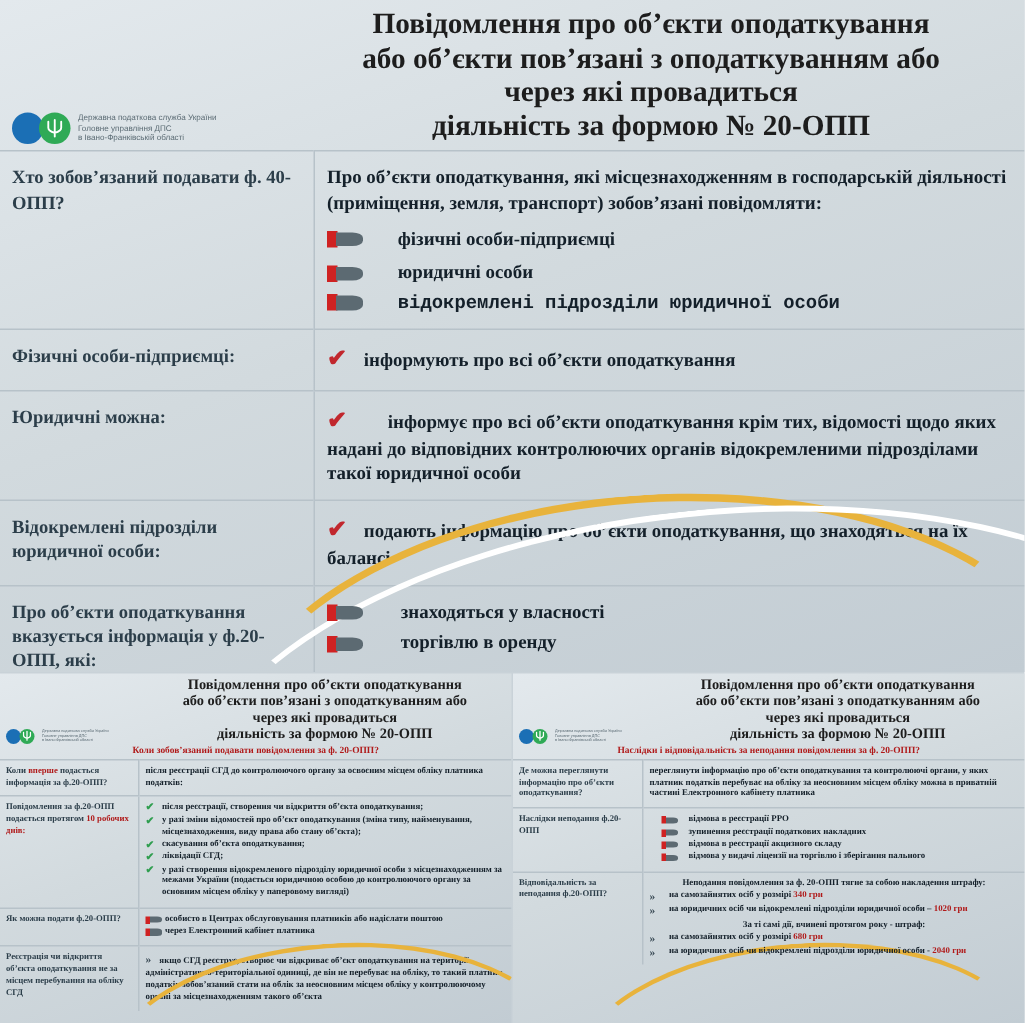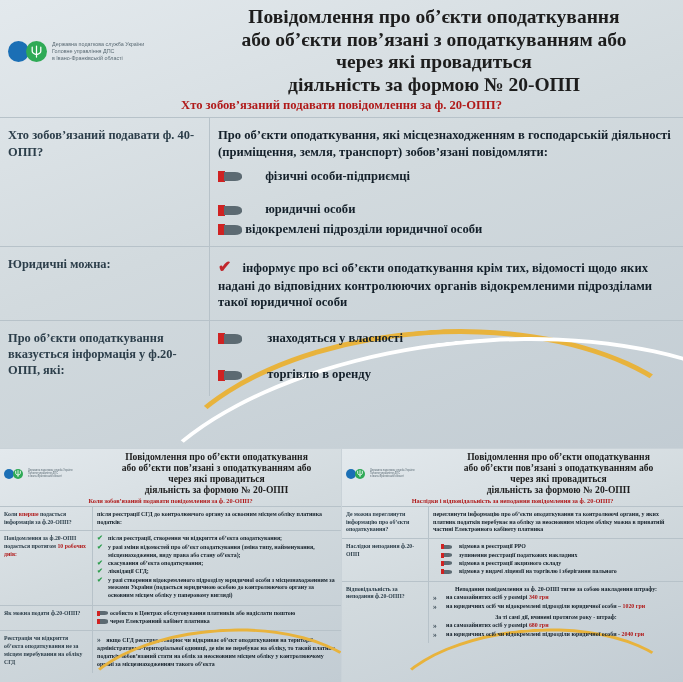--- a/index.html
+++ b/index.html
@@ -82,21 +82,21 @@
   .bot .maintitle{font-size:9.6px;line-height:1.14;}
   .bot .subtitle{font-size:6.3px;margin-top:1px;}
   .bot .lbl{font-size:5.8px;line-height:1.35;}
   .bot .bdy{font-size:5.9px;line-height:1.33;}
   .bot td{padding:4px 4px;}
   .bot .mk-bar{width:11px;height:5px;}
   .bot .chk-green{font-size:7px;}
   .bot .chev{font-size:7.5px;}
   .bot ul.b li{margin-bottom:0.5px;}
 
-  .hdrbar{display:flex;align-items:center;}
+  .hdrbar{display:flex;align-items:flex-end;}
   .center{color:#b01a1a;}
 </style>
 </head>
 <body>
 
 <div class="page">
 
   <div class="panel" id="top-panel">
 
     <div class="arc" style="width:560px;height:300px;left:150px;top:330px;border-width:5px;border-top-color:#e8b33c;transform:rotate(-4deg);"></div>
@@ -123,61 +123,74 @@
       <div style="flex:1;">
         <div class="maintitle">
           <div>Повідомлення про об’єкти оподаткування</div>
           <div>або об’єкти пов’язані з оподаткуванням або</div>
           <div>через які провадиться</div>
           <div>діяльність за формою № 20-ОПП</div>
         </div>
       </div>
     </div>
 
-    <div class="subtitle">Хто зобов’язаний подавати повідомлення за ф. 20-ОПП?</div>
 
     <table class="grid" style="margin-top:4px;">
 
       <tbody>
           <tr class="rowline">
         <td class="lbl" style="width:193px;">Хто зобов’язаний подавати ф. 40-ОПП?</td>
         <td class="bdy vline">
           <div>Про об’єкти оподаткування, які місцезнаходженням в господарській діяльності (приміщення, земля, транспорт) зобов’язані повідомляти:</div>
           <ul class="b" style="margin-top:7px;">
-            <li style="margin-bottom:17px;">
+            <li style="margin-bottom:6px;">
               <span class="mk mk-bar"><i></i><b></b></span>
               <span style="margin-left:20px;">фізичні особи-підприємці</span>
             </li>
             <li style="margin-bottom:3px;">
               <span class="mk mk-bar"><i></i><b></b></span>
               <span style="margin-left:20px;">юридичні особи</span>
             </li>
             <li>
               <span class="mk mk-bar"><i></i><b></b></span>
-              <span style="">відокремлені підрозділи юридичної особи</span>
-            </li>
-          </ul>
-        </td>
-      </tr>
-
+              <span style="margin-left:20px;font-family:Liberation Mono, monospace;">відокремлені підрозділи юридичної особи</span>
+            </li>
+          </ul>
+        </td>
+      </tr>
+
+      <tr class="rowline">
+        <td class="lbl">Фізичні особи-підприємці:</td>
+        <td class="bdy vline">
+          <span class="chk">✔</span>
+          <span style="margin-left:8px;">інформують про всі об’єкти оподаткування</span>
+        </td>
+      </tr>
 
       <tr class="rowline">
         <td class="lbl">Юридичні можна:</td>
         <td class="bdy vline">
           <span class="chk">✔</span>
-          <span style="margin-left:8px;">інформує про всі об’єкти оподаткування крім тих, відомості щодо яких надані до відповідних контролюючих органів відокремленими підрозділами такої юридичної особи</span>
-        </td>
-      </tr>
-
+          <span style="margin-left:24px;">інформує про всі об’єкти оподаткування крім тих, відомості щодо яких надані до відповідних контролюючих органів відокремленими підрозділами такої юридичної особи</span>
+        </td>
+      </tr>
+
+      <tr class="rowline">
+        <td class="lbl">Відокремлені підрозділи юридичної особи:</td>
+        <td class="bdy vline">
+          <span class="chk">✔</span>
+          <span style="margin-left:8px;">подають інформацію про об’єкти оподаткування, що знаходяться на їх балансі</span>
+        </td>
+      </tr>
 
       <tr class="rowline">
         <td class="lbl">Про об’єкти оподаткування вказується інформація у ф.20-ОПП, які:</td>
         <td class="bdy vline">
           <ul class="b">
-            <li style="margin-bottom:20px;">
+            <li style="margin-bottom:4px;">
               <span class="mk mk-bar"><i></i><b></b></span>
               <span style="margin-left:22px;">знаходяться у власності</span>
             </li>
             <li style="margin-bottom:4px;">
               <span class="mk mk-bar"><i></i><b></b></span>
               <span style="margin-left:22px;">торгівлю в оренду</span>
             </li>
 
           </ul>
         </td>

